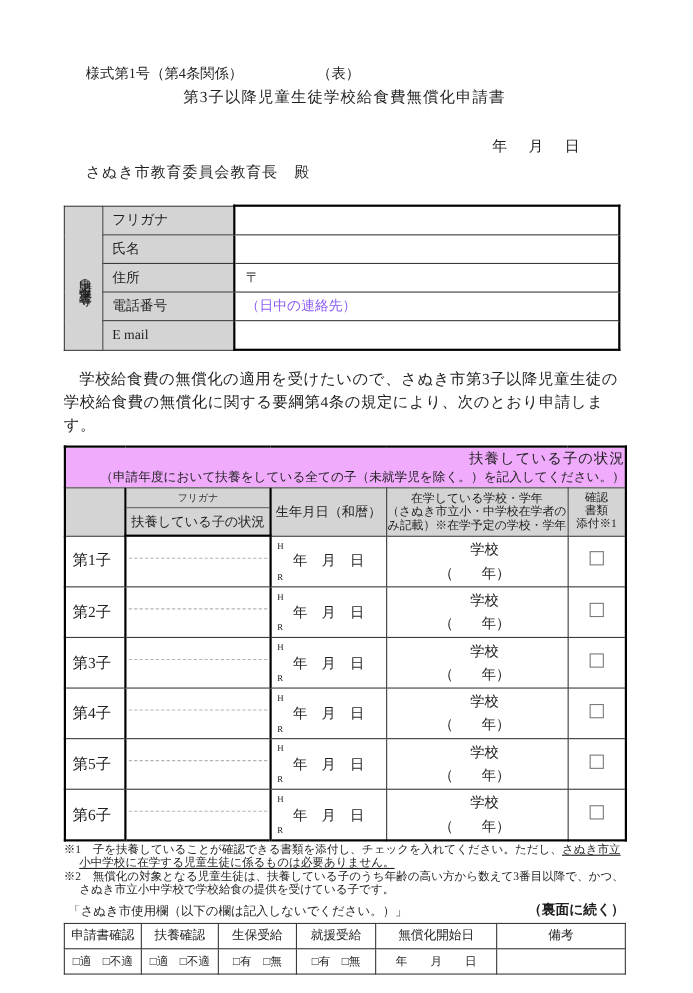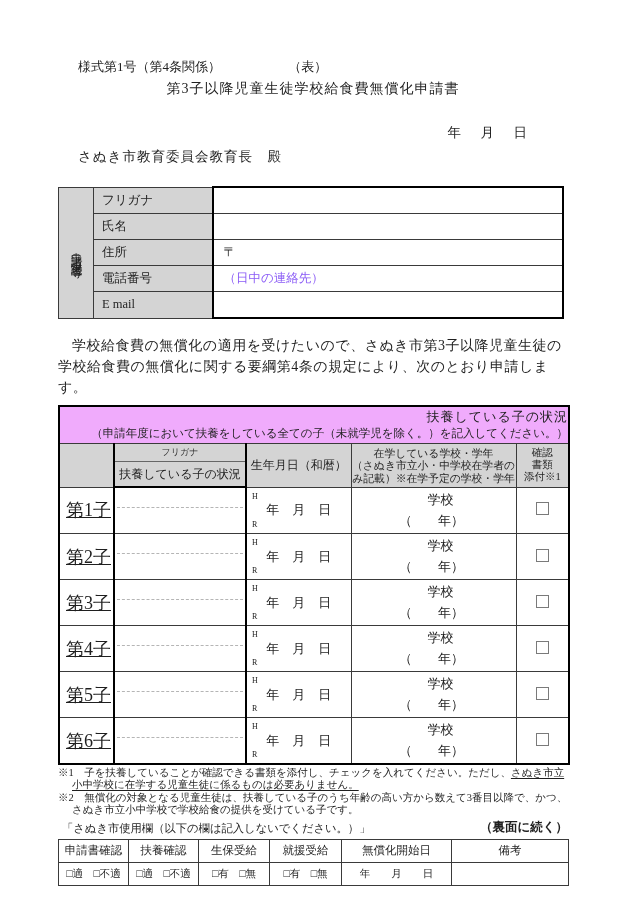--- a/index.html
+++ b/index.html
@@ -40,21 +40,21 @@
   .children-table .ttl{background:#f0abfc;text-align:right;padding:1px 0 2px;}
   .ttl-line1{font-size:13px;letter-spacing:1px;}
   .ttl-line2{font-size:11.5px;}
   .children-table .hdr td{background:#d4d4d4;text-align:center;vertical-align:middle;height:38px;padding:0;}
   .hdr .furi{font-size:9px;border-bottom:1px solid #666;padding:2px 0 2px;color:#333;}
   .hdr .nm{font-size:12px;padding:4px 0 3px;}
   .hdr .bd{font-size:12px;}
   .hdr .sch{font-size:10.8px;line-height:12.5px;}
   .hdr .chk{font-size:10.5px;line-height:12px;}
   .child-row td{height:43px;}
-  .rowlabel{font-size:18px;padding-left:6px;vertical-align:middle;text-decoration:underline;}
+  .rowlabel{font-size:14px;padding-left:6px;vertical-align:middle;}
   .namecell{border-left:2px solid #000 !important;border-right:2px solid #000 !important;position:relative;}
   .hdr .c2{border-left:2px solid #000 !important;border-right:2px solid #000 !important;border-bottom:2px solid #000 !important;}
   .furiline{position:absolute;top:42%;left:2px;right:2px;border-top:1px dashed #b5b5b5;}
   .datecell{position:relative;text-align:center;vertical-align:middle;font-size:13px;}
   .era{position:absolute;left:5px;font-size:8px;color:#222;}
   .eraH{top:4px;}
   .eraR{bottom:4px;}
   .schoolcell{text-align:center;vertical-align:middle;font-size:13px;}
   .schooltxt{margin-left:14px;margin-bottom:3px;}
   .gradetxt{margin-right:4px;}

